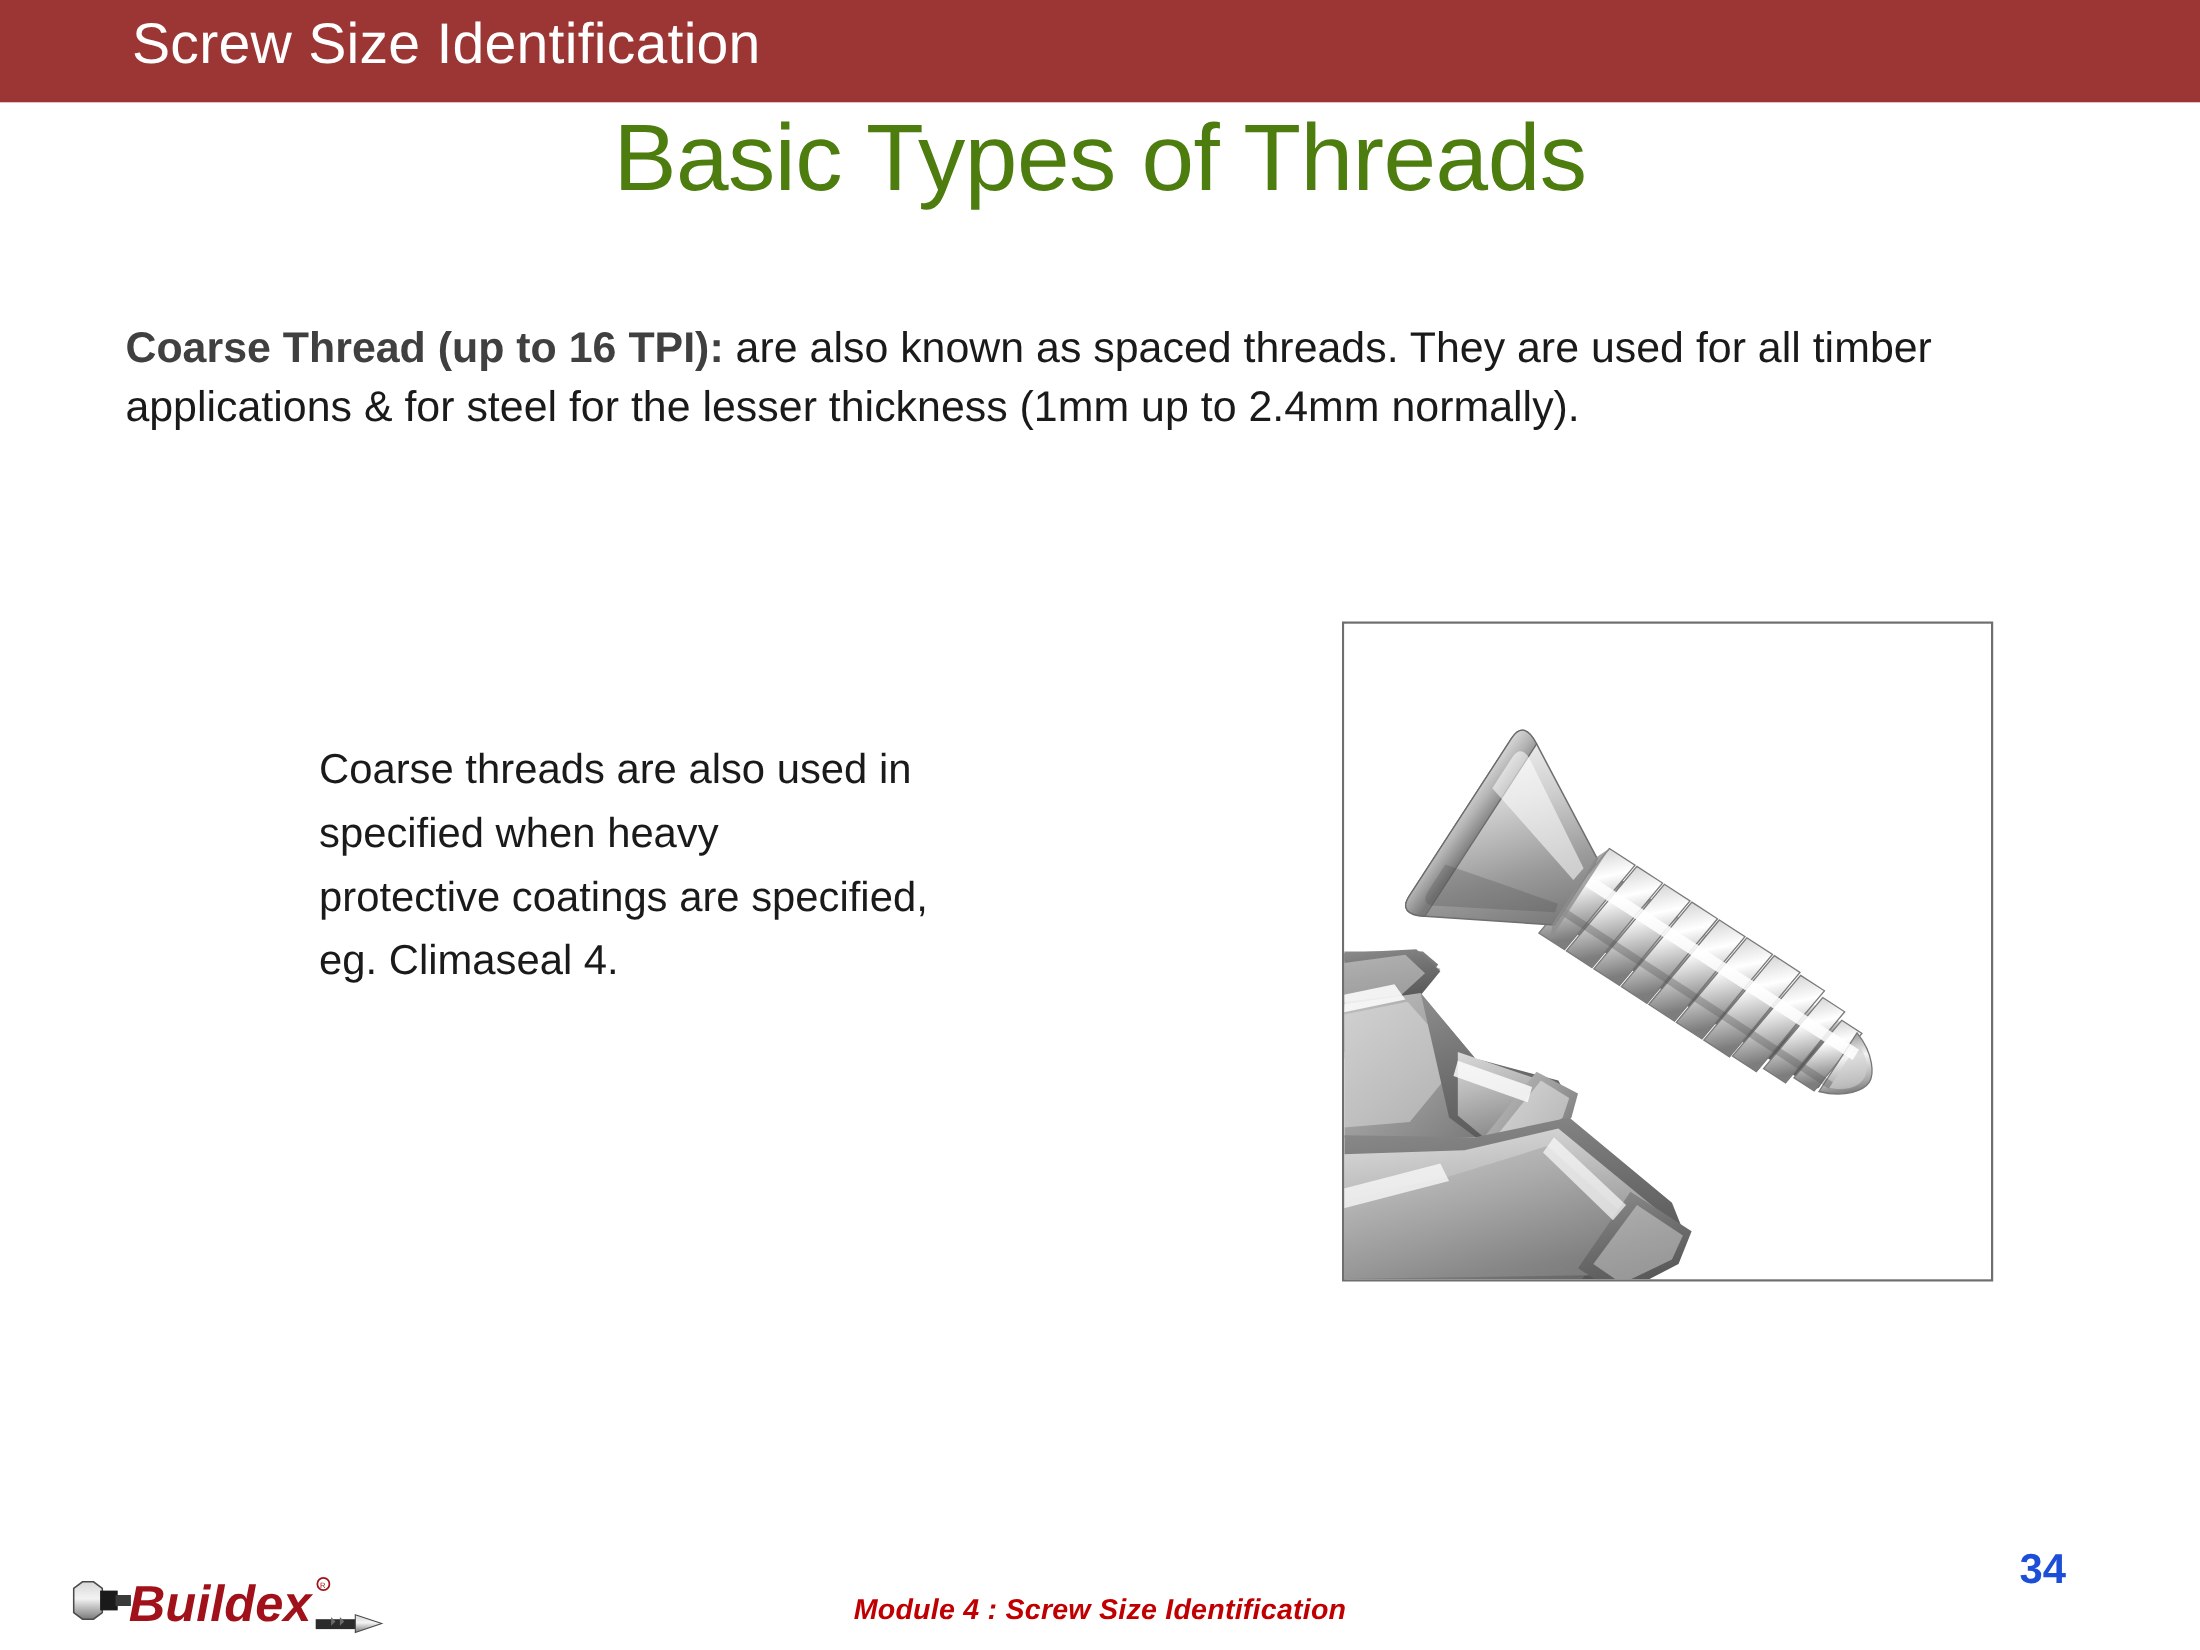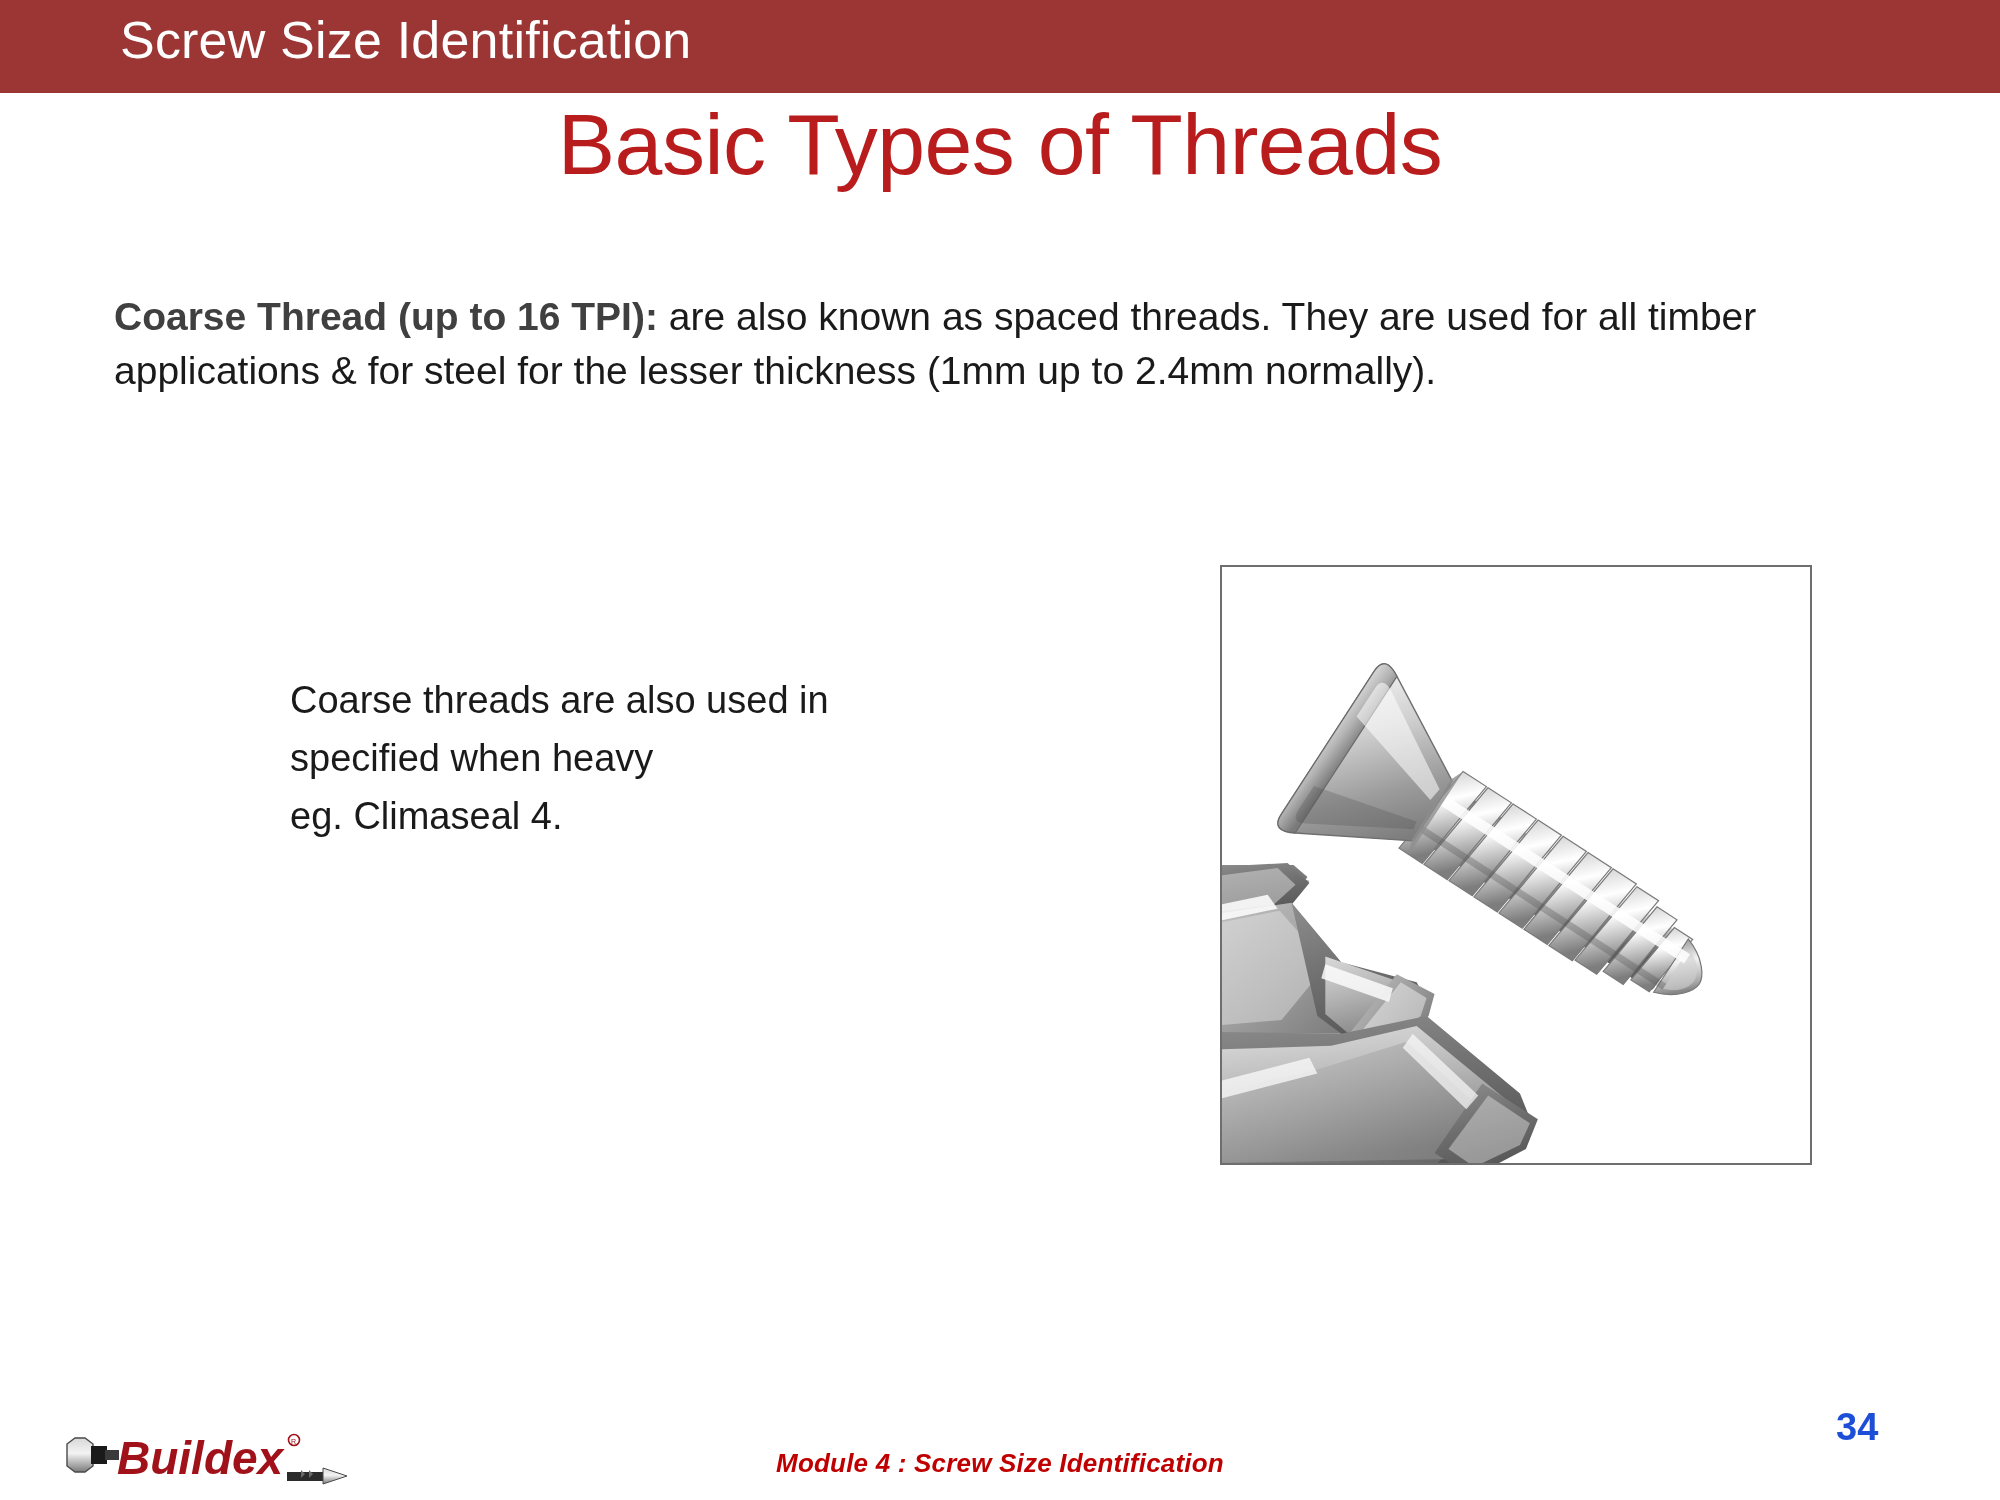--- a/index.html
+++ b/index.html
@@ -46,21 +46,21 @@
 
   
   .slide-title {
     position: absolute;
     left: 0;
     top: 96px;
     width: 2000px;
     text-align: center;
     font-size: 86px;
     font-weight: 400;
-    color: #b91c1c;
+    color: #4d7c0f;
     line-height: 1.12;
     letter-spacing: -0.5px;
   }
 
   
   .body-paragraph {
     position: absolute;
     left: 114px;
     top: 290px;
     width: 1800px;
@@ -152,20 +152,21 @@
 
   <div class="slide-title">Basic Types of Threads</div>
 
   <div class="body-paragraph">
     <span class="lead-bold">Coarse Thread (up to 16 TPI):</span><span> are also known as spaced threads.  They are used for all timber applications &amp; for steel for the lesser thickness (1mm up to 2.4mm normally).</span>
   </div>
 
   <div class="note-block">
     <span class="note-line">Coarse threads are also used in</span>
     <span class="note-line">specified when heavy</span>
+    <span class="note-line">protective coatings are specified,</span>
     <span class="note-line">eg. Climaseal 4.</span>
   </div>
 
   <div class="figure-box">
     <svg viewBox="0 0 592 600" preserveAspectRatio="xMidYMid meet">
       <defs>
 
         <linearGradient id="shankGrad" x1="0" y1="0" x2="0.55" y2="0.84">
           <stop offset="0%" stop-color="#6f6f6f"></stop>
           <stop offset="16%" stop-color="#8e8e8e"></stop>

